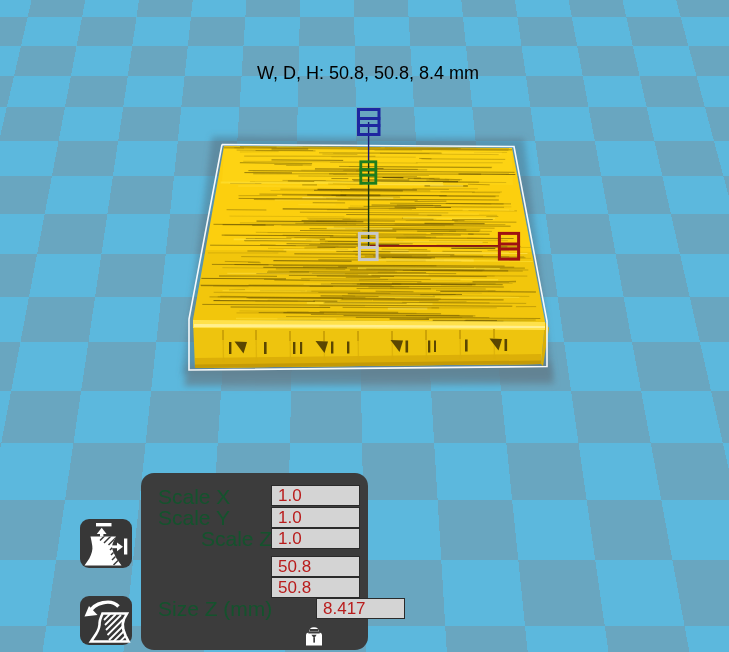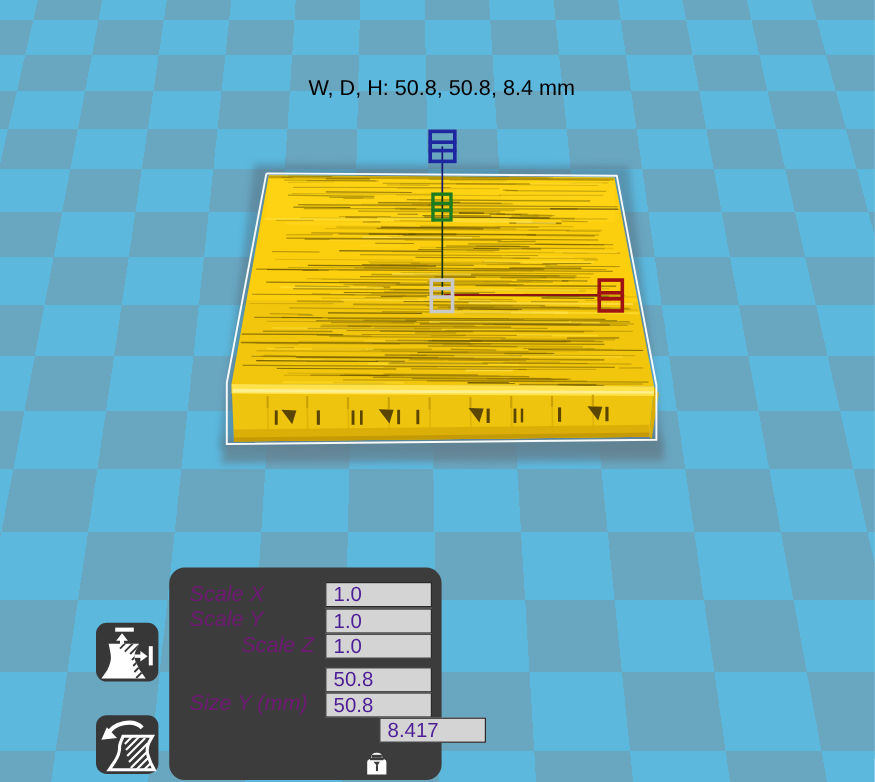--- a/index.html
+++ b/index.html
@@ -1,22 +1,22 @@
 <!DOCTYPE html>
 <html><head><meta charset="utf-8">
 <style>
   html,body{margin:0;padding:0;width:729px;height:652px;overflow:hidden;
     font-family:"Liberation Sans",sans-serif;}
   #stage{position:relative;width:729px;height:632px;background:#5cb8dd;}
   svg{position:absolute;left:0;top:0;}
   .panel{position:absolute;left:141px;top:473px;width:227px;height:177px;
     background:#3c3c3c;border-radius:13px;}
-  .lbl{position:absolute;color:#701a75;font-size:18px;white-space:nowrap;font-style:italic;}
+  .lbl{position:absolute;color:#14532d;font-size:21px;white-space:nowrap;}
   .fld{position:absolute;left:271px;width:81px;height:19px;background:#d4d4d4;
-    border:1px solid #2a2a2a;color:#4c1d95;font-size:17px;line-height:19px;padding-left:6px;}
+    border:1px solid #2a2a2a;color:#b91c1c;font-size:17px;line-height:19px;padding-left:6px;}
   .btn{position:absolute;left:80px;width:52px;height:49px;background:#373737;border-radius:9px;}
 </style></head>
 <body>
 <div id="stage">
 <svg width="729" height="652" viewBox="0 0 729 652">
   <defs>
     <clipPath id="topclip">
           <polygon points="224,146 512,148 545,322 193,320"></polygon>
         </clipPath>
     <filter id="soft" x="-30%" y="-30%" width="160%" height="160%">
@@ -670,23 +670,23 @@
 <div class="fld" style="top:485px;">1.0</div>
 
 <div class="lbl" style="left:158px;top:506px;">Scale Y</div>
 <div class="fld" style="top:506.5px;">1.0</div>
 
 <div class="lbl" style="left:158px;top:527px;margin-left:43px;">Scale Z</div>
 <div class="fld" style="top:528px;">1.0</div>
 
 <div class="fld" style="top:556px;">50.8</div>
 
-<div class="lbl" style="left:158px;top:576px;">Size Y (mm)</div>
 <div class="fld" style="top:577px;">50.8</div>
 
+<div class="lbl" style="left:158px;top:597px;">Size Z (mm)</div>
 <div class="fld" style="top:598px;margin-left:45px;">8.417</div>
 
 
 <svg style="left:304px;top:624px;" width="22" height="24" viewBox="0 0 22 24">
   <path d="M2,21.5 L2,11 Q2,9.2 3.8,8.8 L5.3,8.5 Q4.9,3.2 10,3.2 Q15.1,3.2 14.7,8.5 L16.2,8.8 Q18,9.2 18,11 L18,21.5 Z" fill="#fff"></path>
   <rect x="5.8" y="5.0" width="8.4" height="2.5" fill="#3c3c3c"></rect>
   <rect x="4.3" y="7.6" width="11.4" height="1.9" fill="#3c3c3c"></rect>
   <polygon points="7.4,10.8 12.6,10.8 10.2,14.6" fill="#3c3c3c"></polygon>
   <rect x="9.3" y="13.8" width="1.7" height="4.8" fill="#3c3c3c"></rect>
 </svg>

